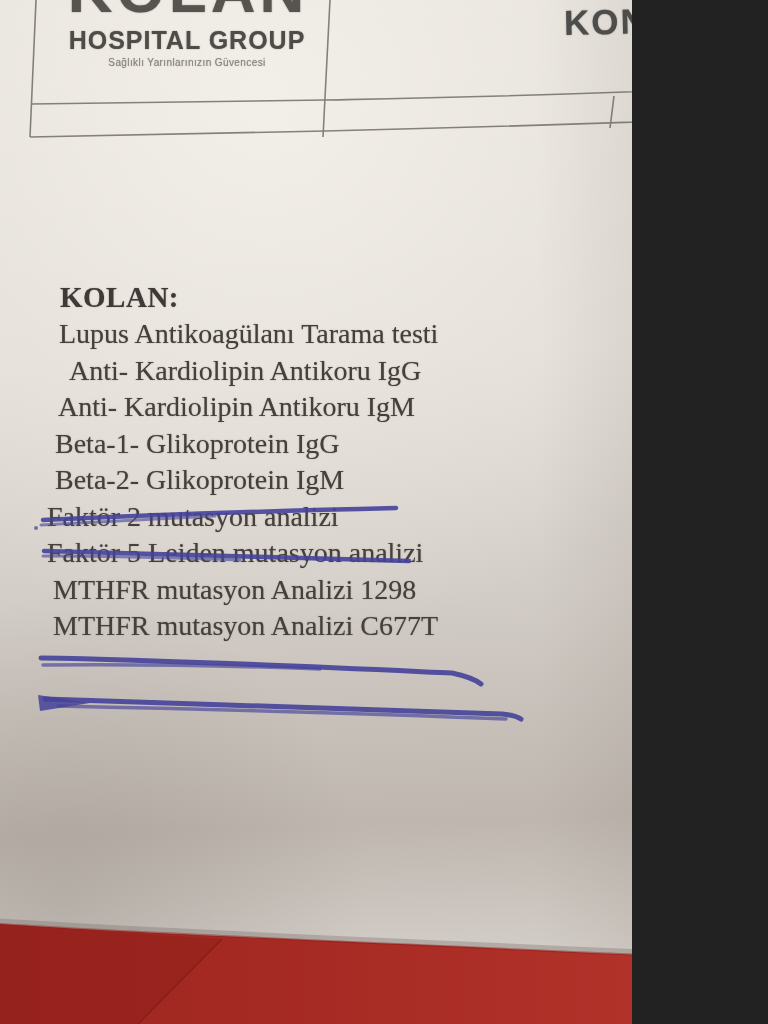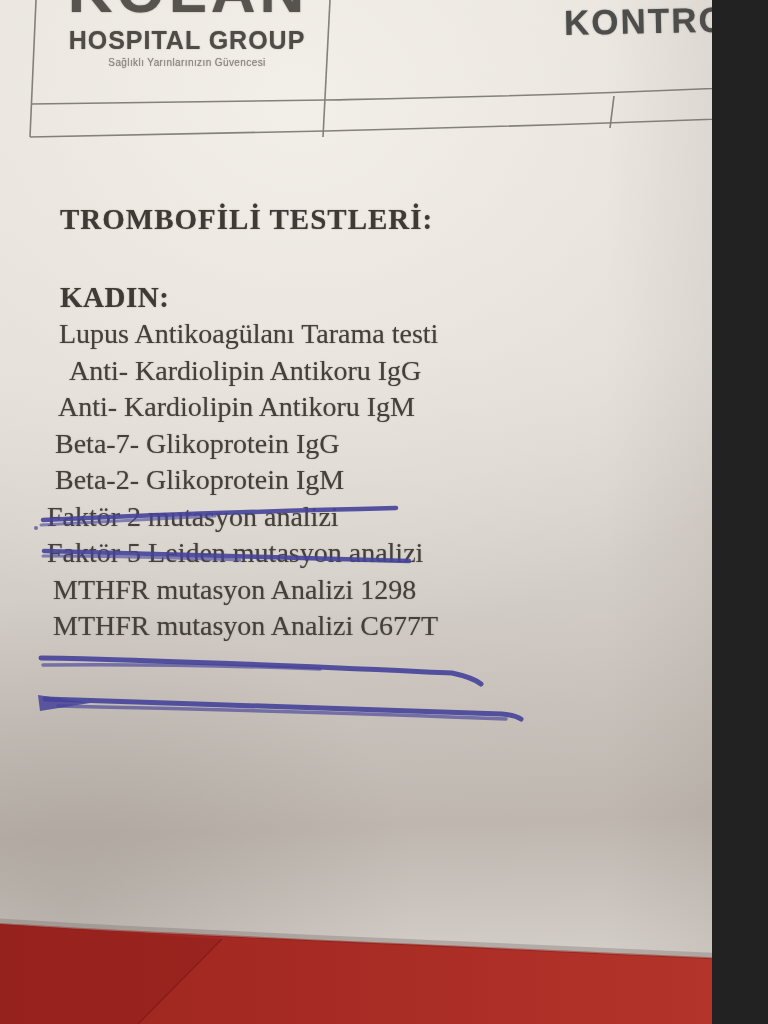--- a/index.html
+++ b/index.html
@@ -1,17 +1,17 @@
 <!DOCTYPE html>
 <html><head>
 <meta charset="utf-8">
 <style>
   html,body{margin:0;padding:0;background:#222;}
   .scene{
-    position:relative;width:712px;height:1024px;overflow:hidden;
+    position:relative;width:632px;height:1024px;overflow:hidden;
     font-family:"Liberation Serif", serif;
     background:
       linear-gradient(to right, rgba(255,255,255,0) 85%, rgba(120,110,100,0.10)),
       radial-gradient(120% 70% at 42% 10%, rgba(243,239,233,0.95), rgba(236,231,225,0.5) 45%, rgba(200,193,186,0) 75%),
       radial-gradient(80% 50% at 10% 88%, rgba(105,96,88,0.20), rgba(105,96,88,0) 60%),
       linear-gradient(178deg, #e8e4de 0%, #e3ded8 35%, #d3cdc7 58%, #beb6af 80%, #d2ccc6 92%, #dbd5cf 100%);
   }
   .abs{position:absolute;}
   
   .logo-kolan-clip{
@@ -79,28 +79,27 @@
   </svg>
 
   <div class="abs logo-kolan-clip">
     <div class="big">KOLAN</div>
   </div>
   <div class="abs logo-sub">HOSPITAL GROUP</div>
   <div class="abs logo-tagline">Sağlıklı Yarınlarınızın Güvencesi</div>
 
   <div class="abs stamp-kontrol">KONTROL</div>
 
-  <div class="abs doc-title">TROMBOFİLİ TESTLERİ:</div>
-  <div class="abs doc-section">KADIN:</div>
+  <div class="abs doc-section">KOLAN:</div>
 
   <div class="abs test-list">
     <div class="item">Lupus Antikoagülanı Tarama testi</div>
     <div class="item">Anti- Kardiolipin Antikoru IgG</div>
     <div class="item">Anti- Kardiolipin Antikoru IgM</div>
-    <div class="item">Beta-7- Glikoprotein IgG</div>
+    <div class="item">Beta-1- Glikoprotein IgG</div>
     <div class="item">Beta-2- Glikoprotein IgM</div>
     <div class="item">Faktör 2 mutasyon analizi</div>
     <div class="item">Faktör 5 Leiden mutasyon analizi</div>
     <div class="item">MTHFR mutasyon Analizi 1298</div>
     <div class="item">MTHFR mutasyon Analizi C677T</div>
   </div>
 
   <svg class="overlay" width="768" height="1024" viewBox="0 0 768 1024">
     <g stroke="#45439a" fill="none" stroke-linecap="round">
 

